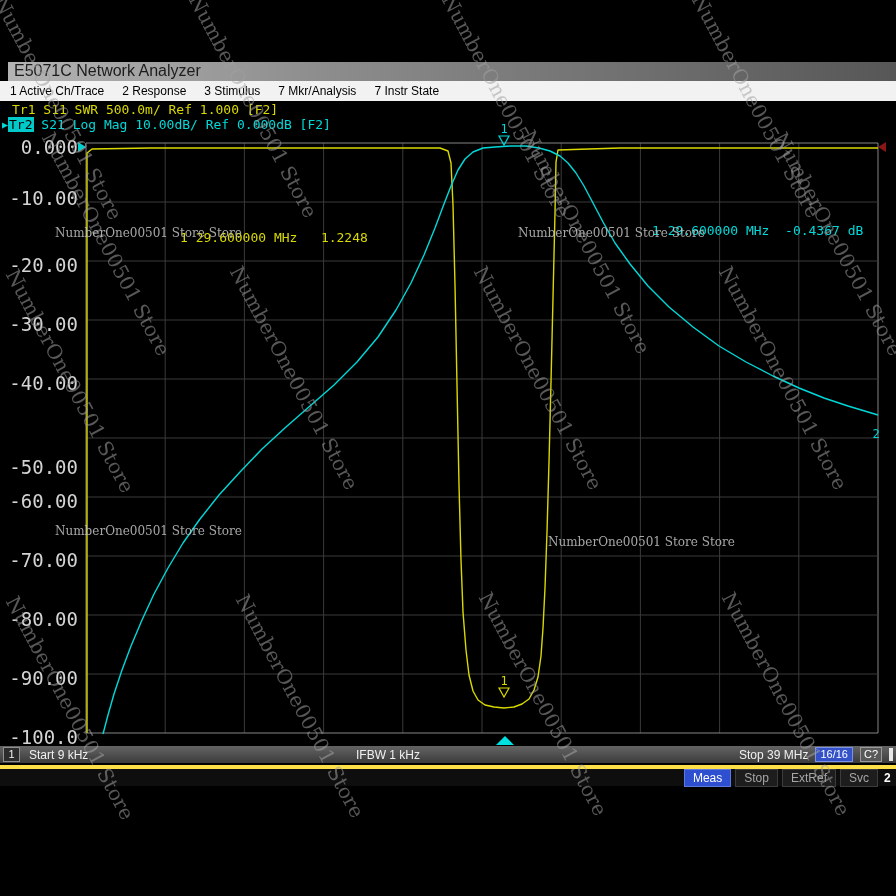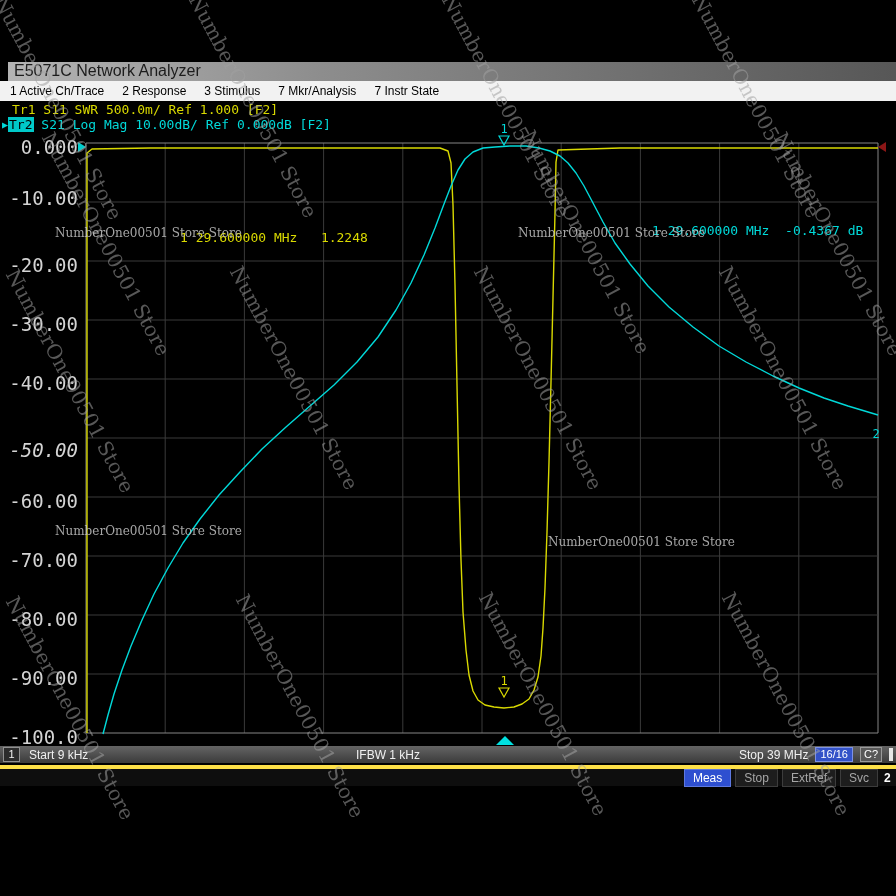--- a/index.html
+++ b/index.html
@@ -70,21 +70,21 @@
 
 <div id="trace1" class="trace-line"><span>Tr1</span><span> S11 SWR 500.0m/ Ref 1.000 [F2]</span></div>
 <div id="trace2" class="trace-line"><span class="arrow">▶</span><span class="inv">Tr2</span><span> S21 Log Mag 10.00dB/ Ref 0.000dB [F2]</span></div>
 
 <div>
     <div class="ylabel" style="top: 136px;">0.000</div>
     <div class="ylabel" style="top: 187px;">-10.00</div>
     <div class="ylabel" style="top: 254px;">-20.00</div>
     <div class="ylabel" style="top: 313px;">-30.00</div>
     <div class="ylabel" style="top: 372px;">-40.00</div>
-    <div class="ylabel" style="top: 439px; font-style: italic;">-50.00</div>
+    <div class="ylabel" style="top: 456px;">-50.00</div>
     <div class="ylabel" style="top: 490px;">-60.00</div>
     <div class="ylabel" style="top: 549px;">-70.00</div>
     <div class="ylabel" style="top: 608px;">-80.00</div>
     <div class="ylabel" style="top: 667px;">-90.00</div>
     <div class="ylabel" style="top: 726px;">-100.0</div>
   </div>
 
 <svg id="graph-svg" width="896" height="896">
     <line x1="86" y1="143" x2="86" y2="733" stroke="#858585" stroke-width="1"></line>
     <line x1="165.2" y1="143" x2="165.2" y2="733" stroke="#3a3a3a" stroke-width="1"></line>

